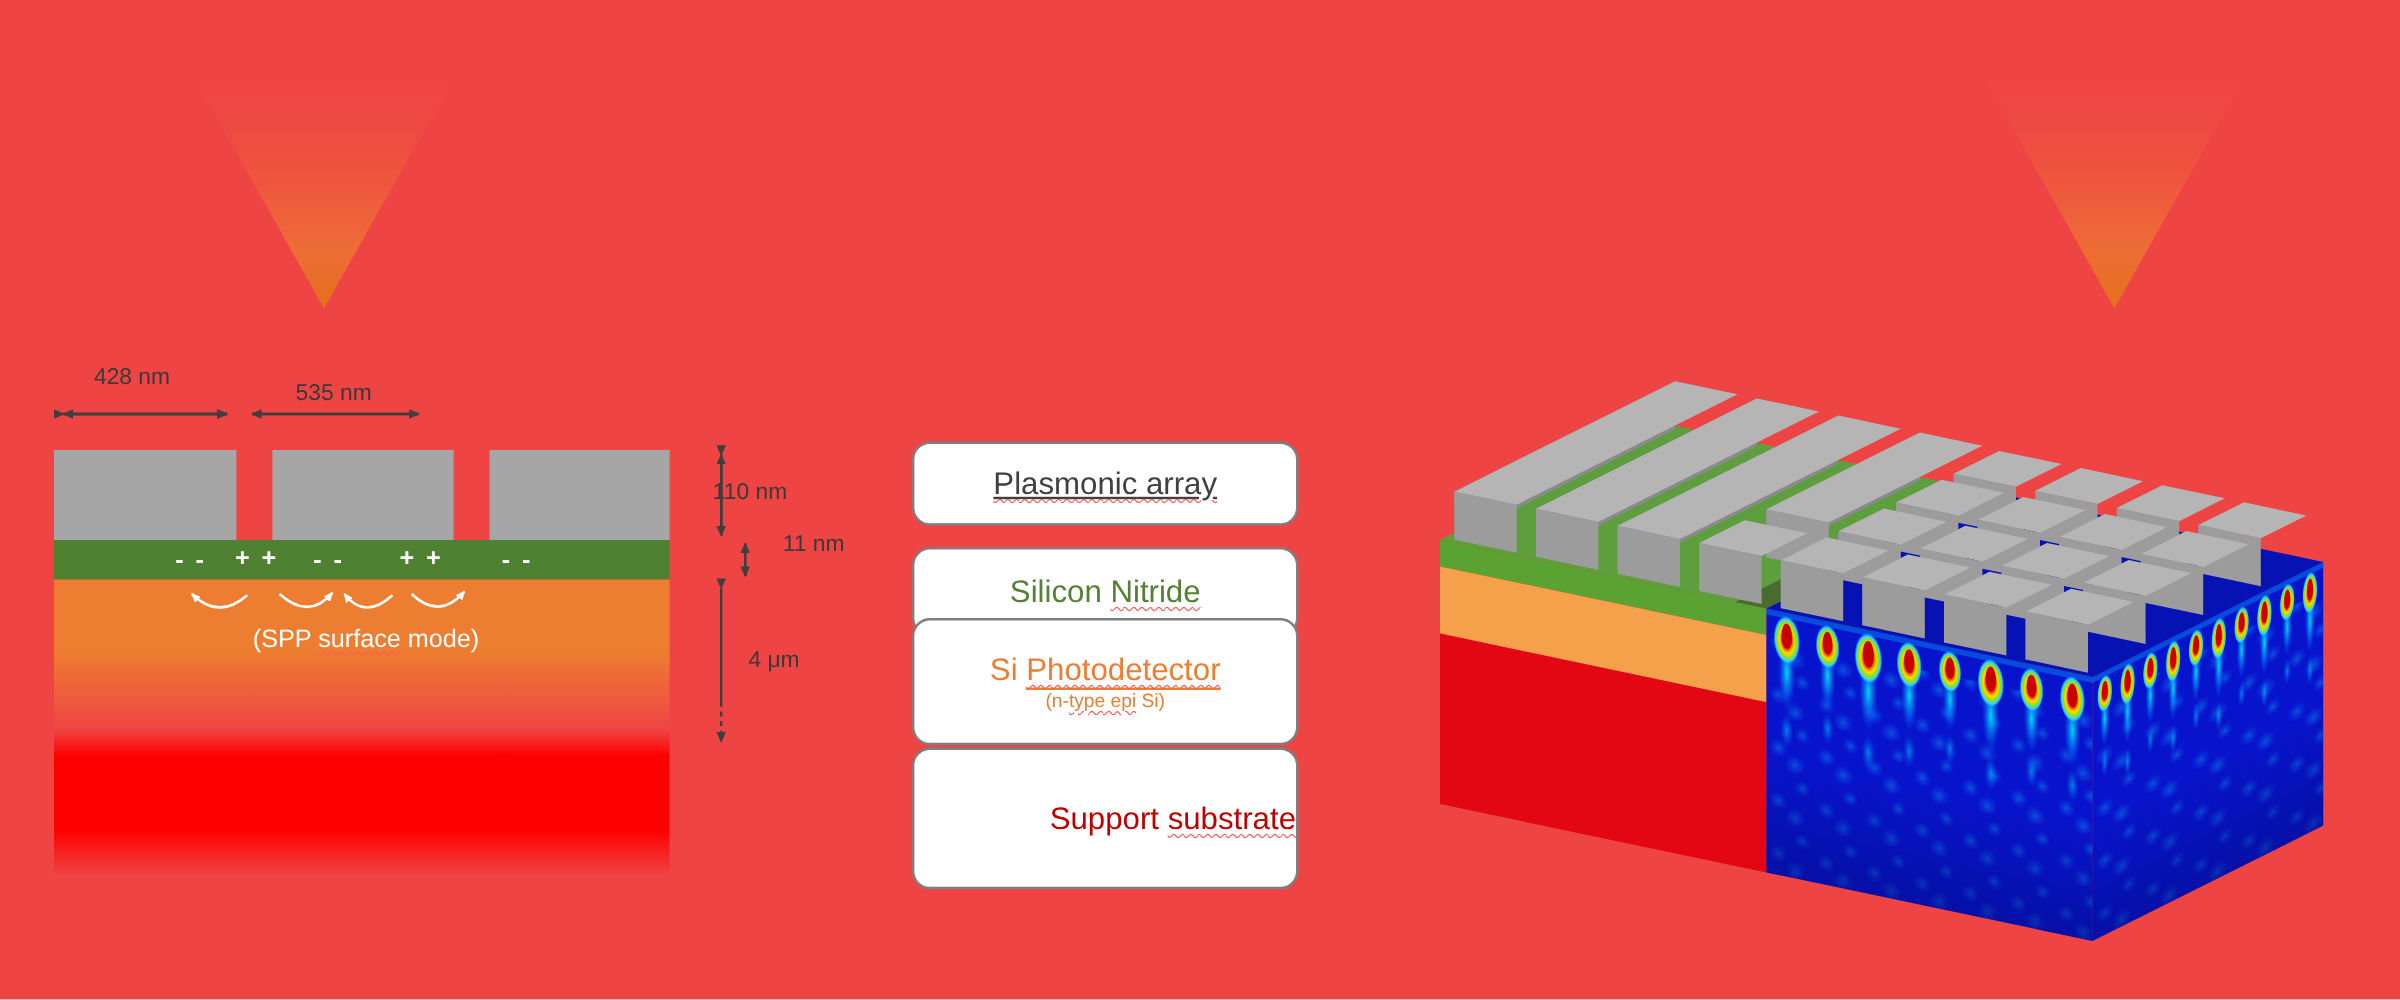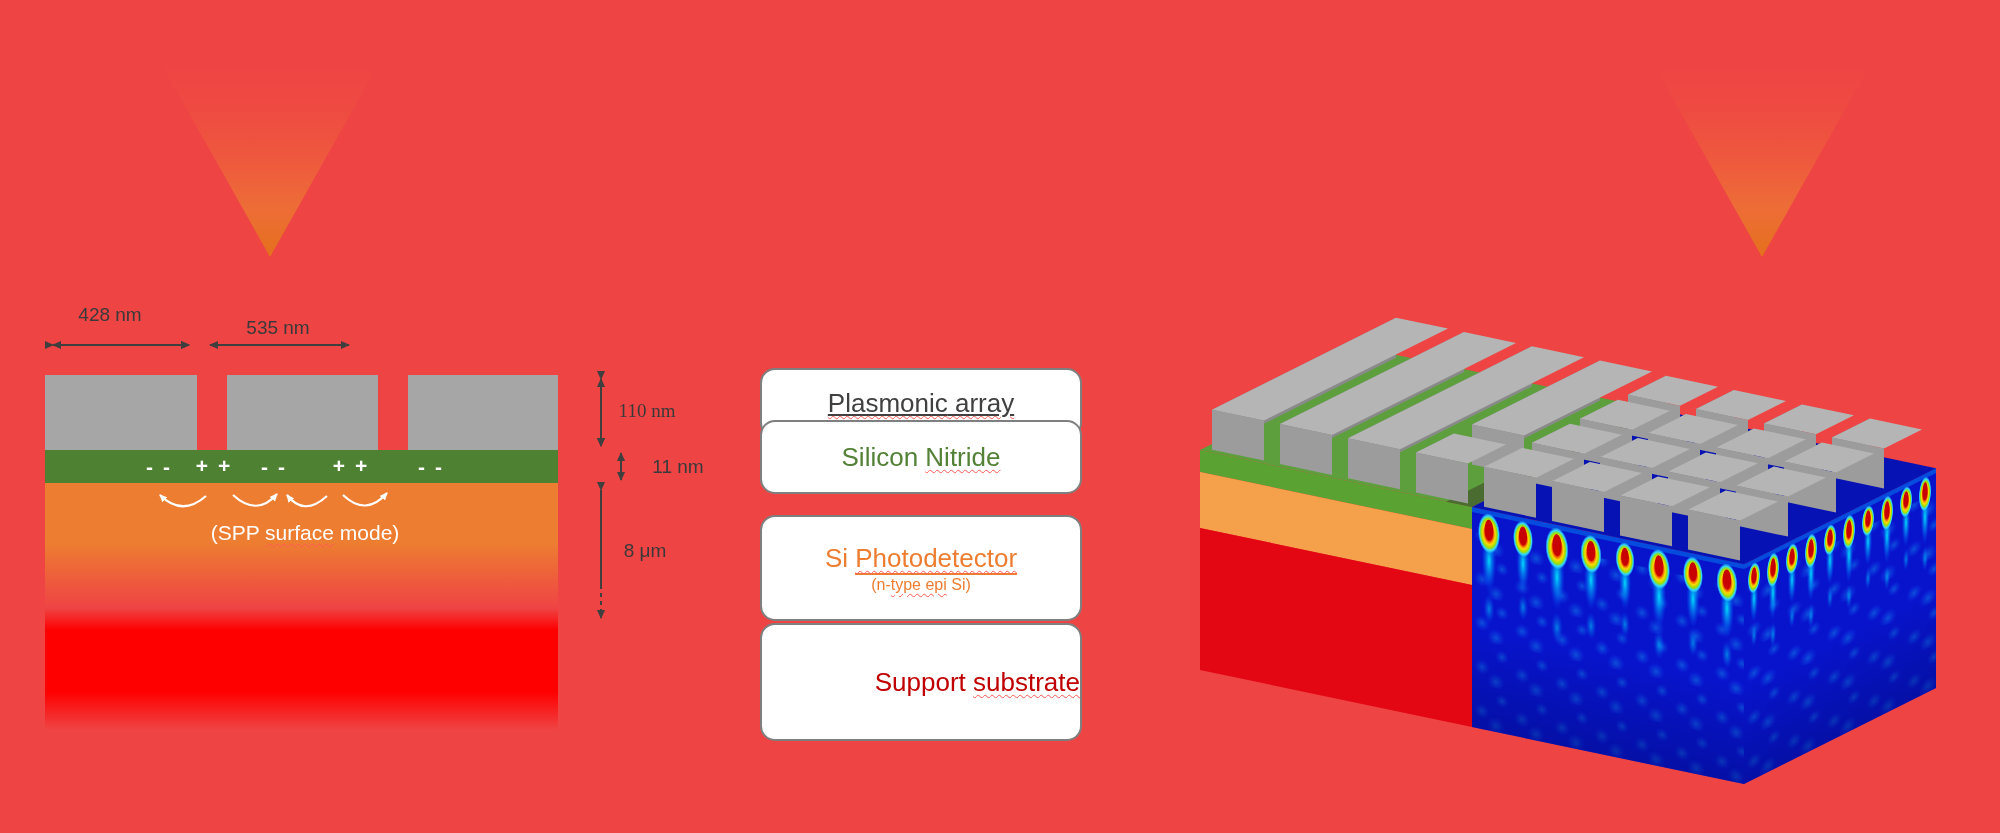--- a/index.html
+++ b/index.html
@@ -60,23 +60,23 @@
     <div class="red-layer"></div>
 
     <div class="charge" style="left:159px;top:467px;">- -</div>
     <div class="charge" style="left:214px;top:466px;">+ +</div>
     <div class="charge" style="left:274px;top:467px;">- -</div>
     <div class="charge" style="left:351px;top:466px;">+ +</div>
     <div class="charge" style="left:431px;top:467px;">- -</div>
 
     <div class="spp-label"><span>(SPP </span><span class="wavy">surface</span><span> mode)</span></div>
 
-    <div class="dim-label" style="left:647px;top:411px;font-family:Liberation Serif, serif;">110 nm</div>
-    <div class="dim-label" style="left:678px;top:467px;">11 nm</div>
-    <div class="dim-label" style="left:645px;top:551px;">8 μm</div>
+    <div class="dim-label" style="left:625px;top:411px;">110 nm</div>
+    <div class="dim-label" style="left:678px;top:454px;">11 nm</div>
+    <div class="dim-label" style="left:645px;top:551px;">4 μm</div>
   </div>
 
   <svg class="overlay-svg" width="760" height="833" viewBox="0 0 760 833">
     <defs>
       <marker id="ah" markerWidth="9" markerHeight="8" refX="8" refY="4" orient="auto" markerUnits="userSpaceOnUse">
         <path d="M0,0 L9,4 L0,8 z" fill="#3f3f3f"></path>
       </marker>
       <marker id="ahw" markerWidth="8" markerHeight="7" refX="7" refY="3.5" orient="auto" markerUnits="userSpaceOnUse">
         <path d="M0,0 L8,3.5 L0,7 z" fill="#ffffff"></path>
       </marker>
@@ -103,21 +103,21 @@
       <path d="M 233,495 Q 257,517 277,494" marker-end="url(#ahw)"></path>
       <path d="M 327,496 Q 304,517 287,495" marker-end="url(#ahw)"></path>
       <path d="M 343,495 Q 366,517 387,493" marker-end="url(#ahw)"></path>
     </g>
   </svg>
 
   <div>
     <div class="legend-box" style="top:368px;height:66px;">
       <div class="legend-main" style="color:#404040;text-decoration:underline;"><span></span><span class="wavy">Plasmonic</span><span class="wavy"> array</span></div>
     </div>
-    <div class="legend-box" style="top:420px;height:70px;">
+    <div class="legend-box" style="top:456px;height:70px;">
       <div class="legend-main" style="color:#538135;"><span>Silicon </span><span class="wavy">Nitride</span><span></span></div>
     </div>
     <div class="legend-box" style="top:515px;height:102px;">
       <div class="legend-main" style="color:#ed7d31;"><span>Si </span><span class="wavy solid-underline">Photodetector</span><span></span></div>
       <div class="legend-sub" style="color:#ed7d31;"><span>(n-</span><span class="wavy">type epi</span><span> Si)</span></div>
     </div>
     <div class="legend-box" style="top:623px;height:114px;align-items:flex-end;">
       <div class="legend-main" style="color:#c00000;"><span>Support </span><span class="wavy">substrate</span><span></span></div>
     </div>
   </div>

